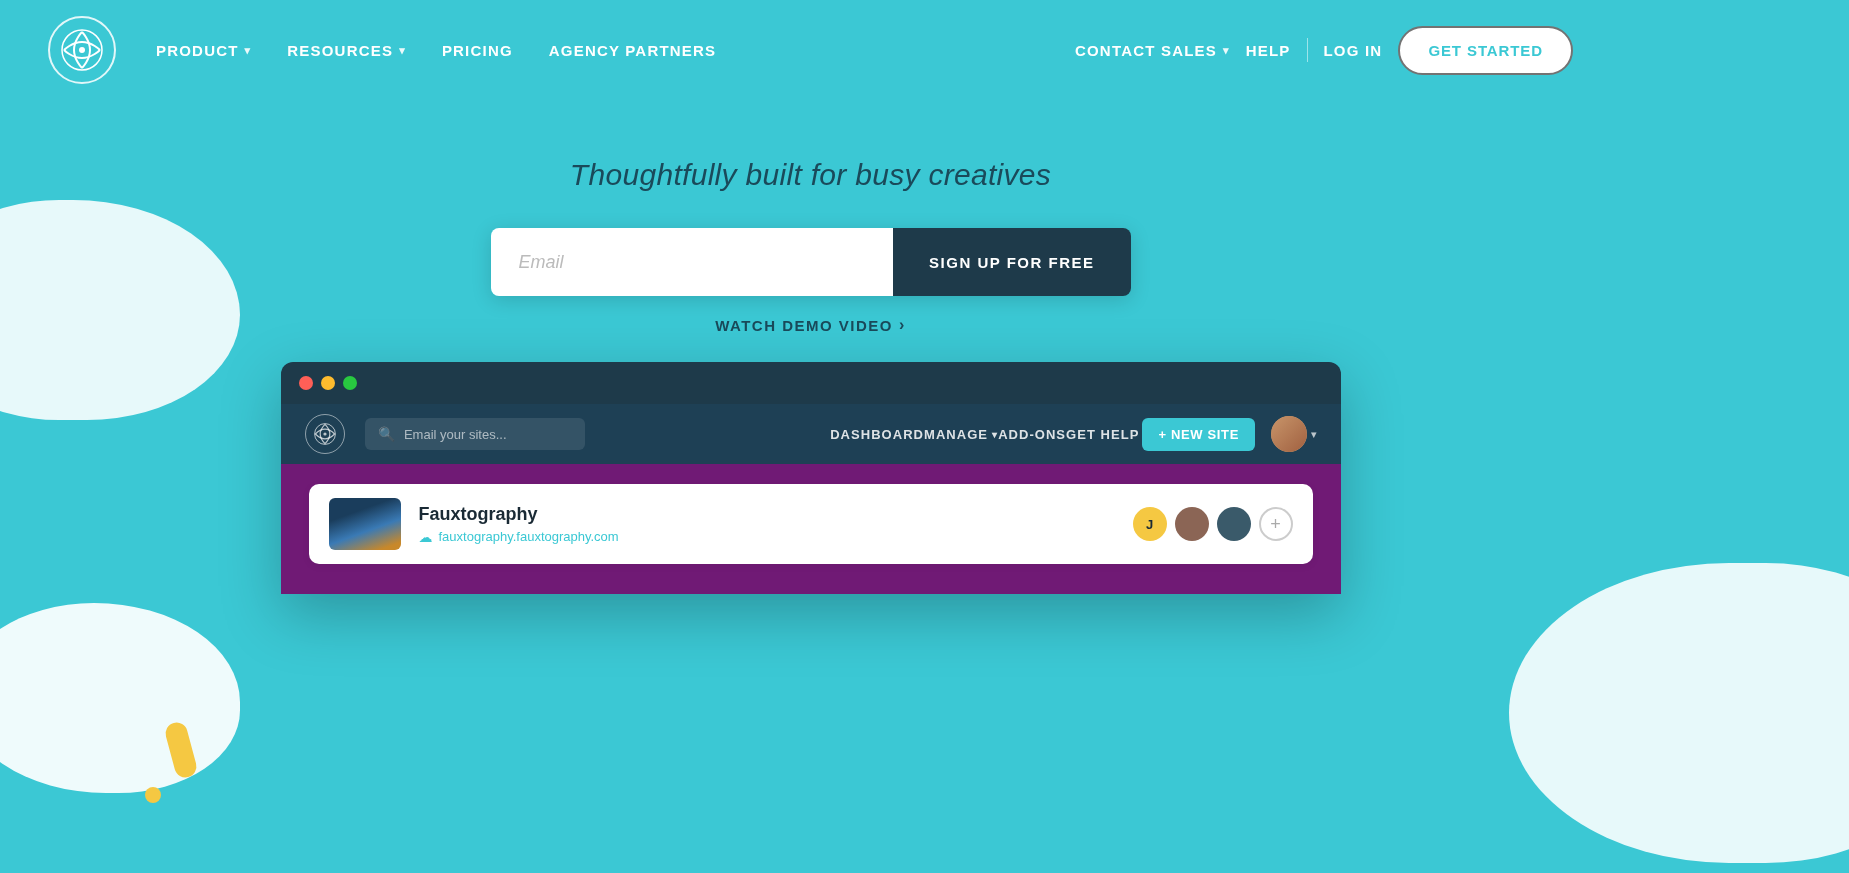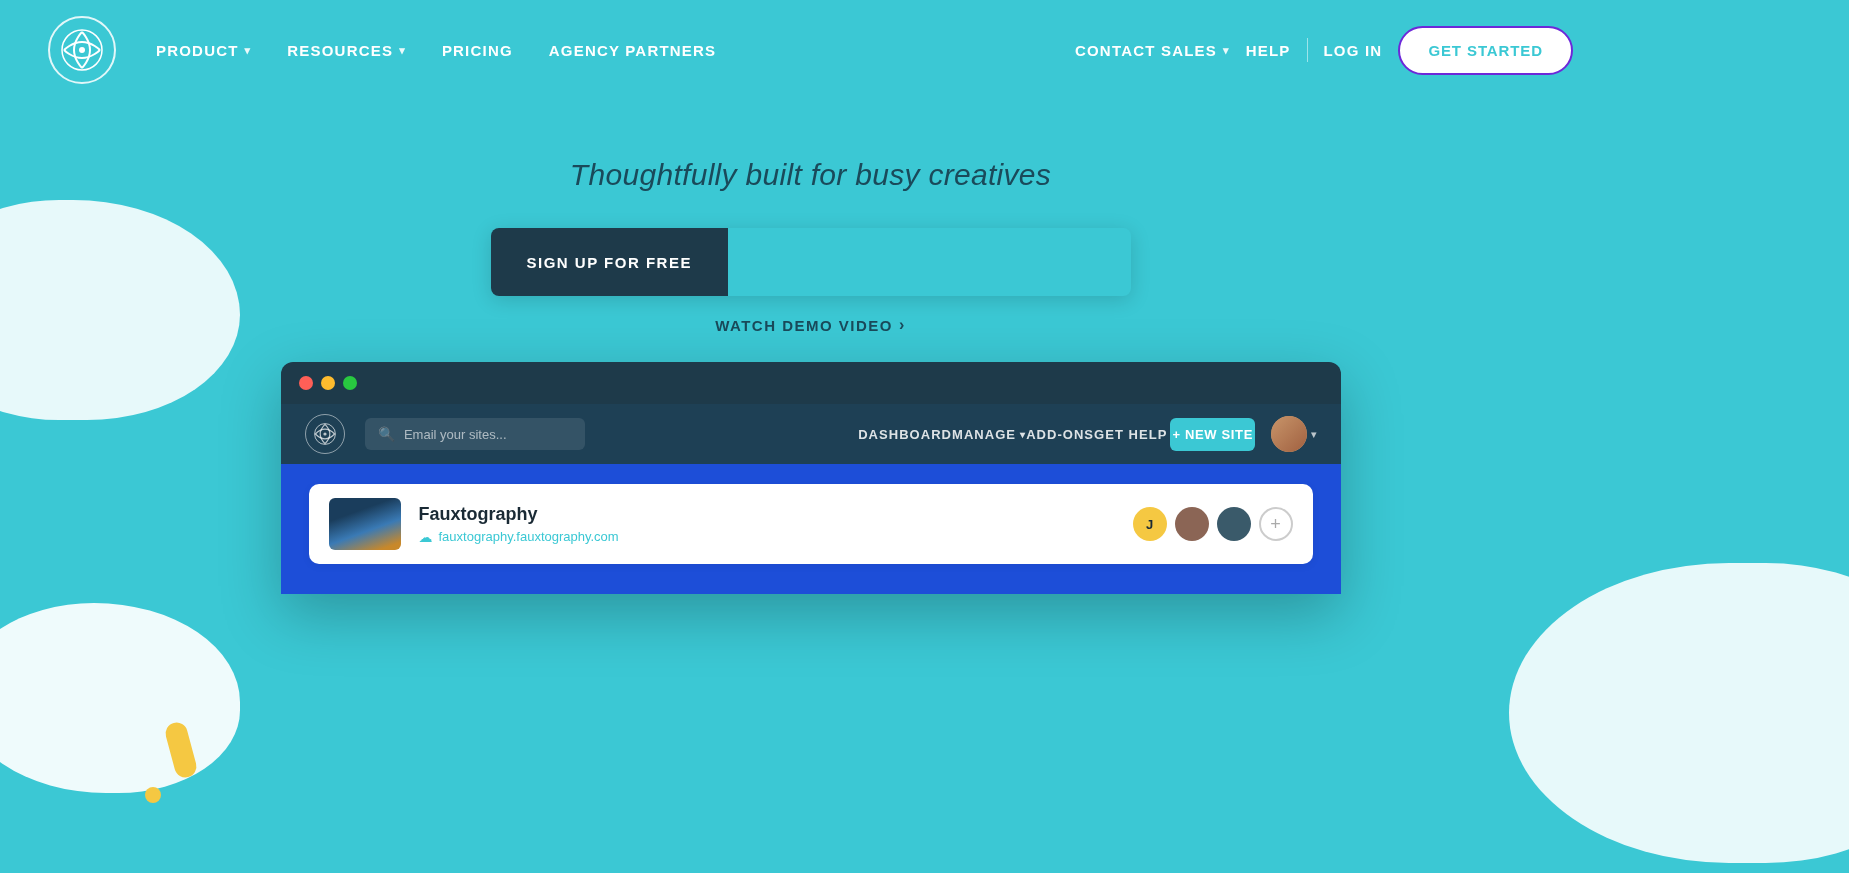--- a/index.html
+++ b/index.html
@@ -64,21 +64,21 @@
       gap: 16px;
     }
     .nav-divider {
       width: 1px;
       height: 24px;
       background: rgba(255,255,255,0.5);
     }
     .btn-get-started {
       background: #fff;
       color: #3bc8d4;
-      border: 2px solid #6d28d9;
+      border: 2px solid #737373;
       border-radius: 40px;
       padding: 14px 28px;
       font-size: 15px;
       font-weight: 800;
       letter-spacing: 0.06em;
       cursor: pointer;
       white-space: nowrap;
     }
 
     
@@ -222,21 +222,21 @@
       white-space: nowrap;
       display: flex;
       align-items: center;
       gap: 4px;
     }
     .app-new-site-btn {
       background: #3bc8d4;
       color: #fff;
       border: none;
       border-radius: 6px;
-      padding: 9px 2px;
+      padding: 9px 16px;
       font-size: 13px;
       font-weight: 700;
       letter-spacing: 0.05em;
       cursor: pointer;
       display: flex;
       align-items: center;
       gap: 4px;
       white-space: nowrap;
     }
     .app-avatar {
@@ -245,21 +245,21 @@
       border-radius: 50%;
       background: #c8956a;
       margin-left: 16px;
       overflow: hidden;
       display: flex;
       align-items: center;
       justify-content: center;
       font-size: 18px;
     }
     .app-body {
-      background: #1d4ed8;
+      background: #701a75;
       padding: 20px 28px;
       min-height: 130px;
     }
     .app-site-row {
       background: #fff;
       border-radius: 10px;
       display: flex;
       align-items: center;
       padding: 14px 20px;
       box-shadow: 0 2px 8px rgba(0,0,0,0.06);
@@ -394,20 +394,21 @@
         <span>LOG IN</span>
       </div>
       <button class="btn-get-started">GET STARTED</button>
     </div>
   </nav>
 
   <div class="hero">
     <p class="hero-subtitle">Thoughtfully built for busy creatives</p>
 
     <div class="hero-form">
+      <input class="hero-email-input" type="email" placeholder="Email" style="">
       <button class="hero-signup-btn">SIGN UP FOR FREE</button>
     </div>
 
     <div class="watch-demo">
       <span>WATCH DEMO VIDEO</span>
       <span style="font-size:16px;">›</span>
     </div>
 
     <div class="app-window">
 

